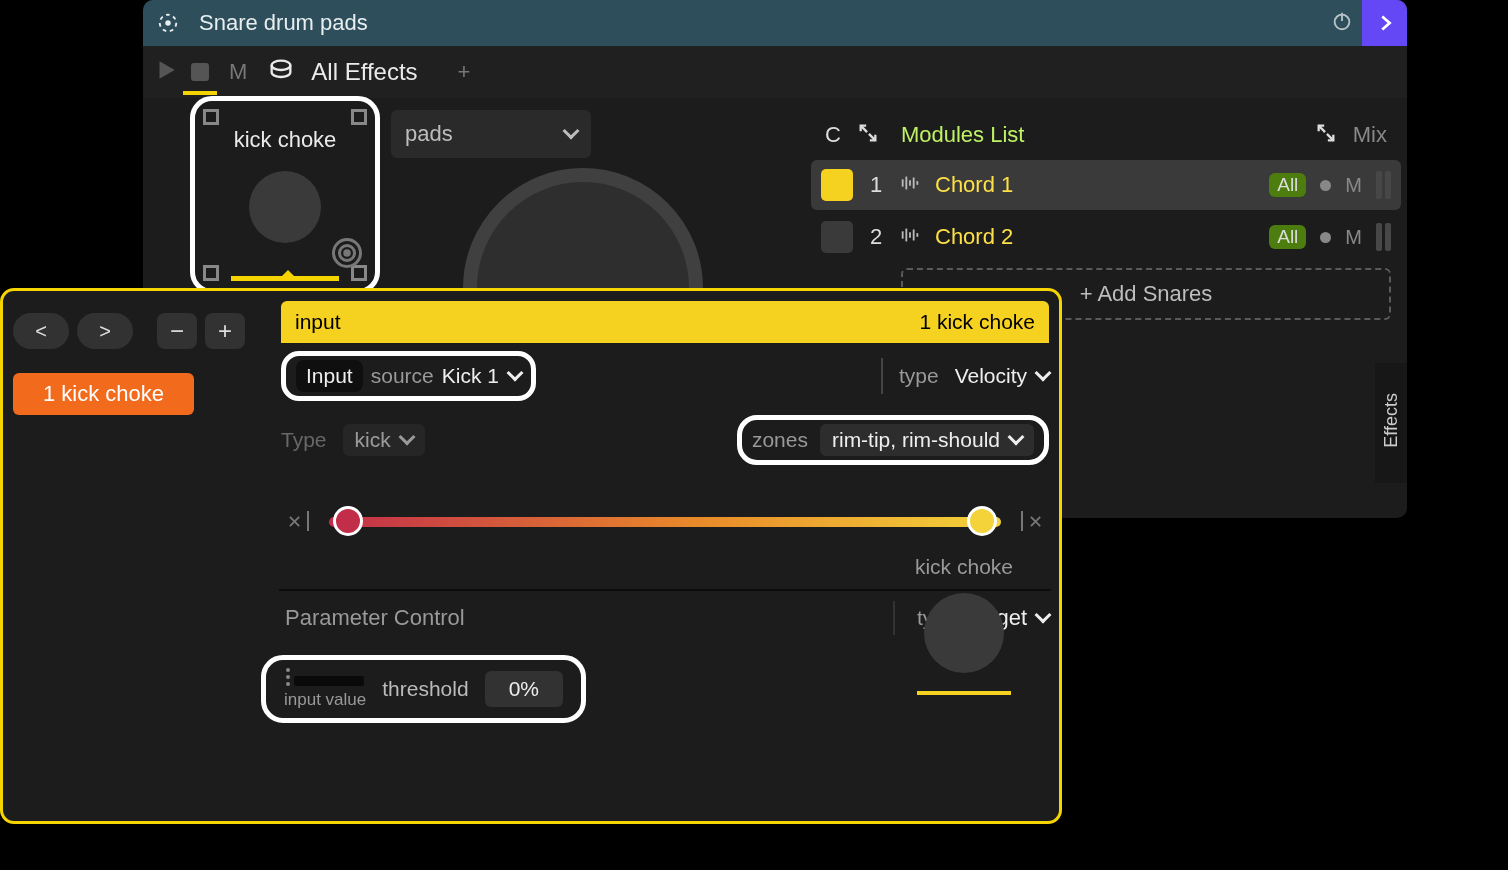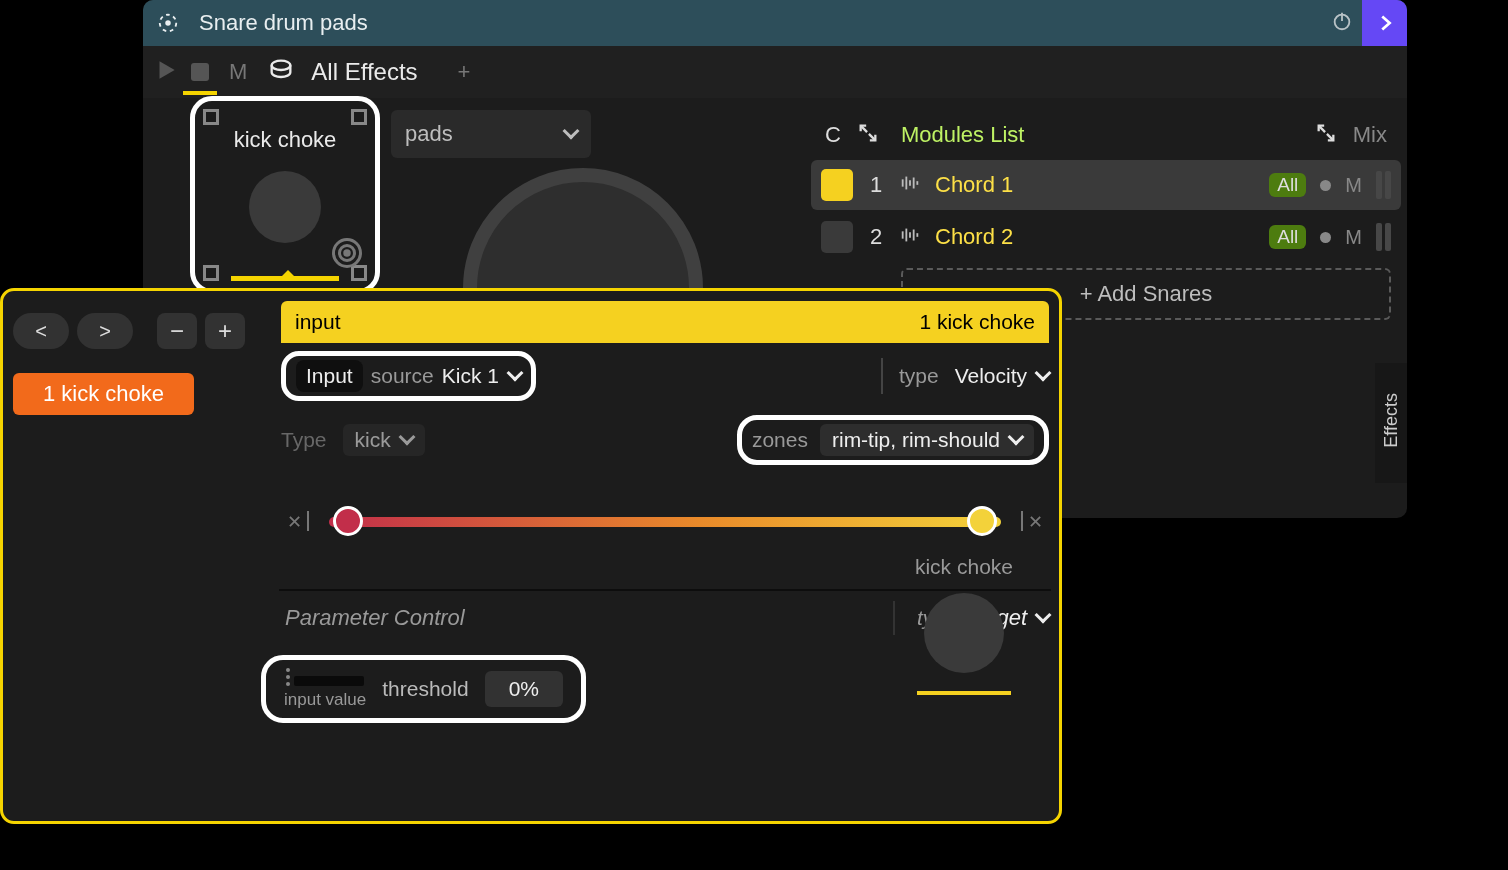--- a/index.html
+++ b/index.html
@@ -185,21 +185,21 @@
   .slider-tick{ position:absolute; width:2px; height:20px; background:#777; top:10px;}
   .slider-tick.t1{ left:26px;} .slider-tick.t2{ right:26px;}
   .slider-x { position:absolute; font-size:18px; color:#777;}
   .slider-x.x1{ left:6px; top:10px;} .slider-x.x2{ right:6px; top:10px;}
   .handle { position:absolute; top:5px; width:30px; height:30px; border-radius:50%;}
   .handle.red{ background:#c22e4a; border:3px solid #fff; left:52px;}
   .handle.yellow{ background:#f3d23a; border:3px solid #fff; right:52px;}
 
   .section-divider{ height:2px; background:#0d0d0d; margin:48px -2px 0;}
 
-  .param-row{ display:flex; align-items:center; margin-top:10px;font-style:italic;}
+  .param-row{ display:flex; align-items:center; margin-top:10px;}
   .param-label{ font-size:22px; color:#999; margin-left:4px;}
   .type-target{ margin-left:auto; display:flex; align-items:center; gap:14px;}
   .type-target .lbl{ font-size:21px; color:#999;}
   .type-target .val{ font-size:22px; color:#eee;}
   .vdiv2{ width:2px; height:34px; background:#333; margin:0 8px;}
 
   .threshold-box{
     border:5px solid #fff; border-radius:22px;
     display:inline-flex; align-items:center; gap:16px;
     padding:8px 18px; margin-top:20px; margin-left:-20px;

